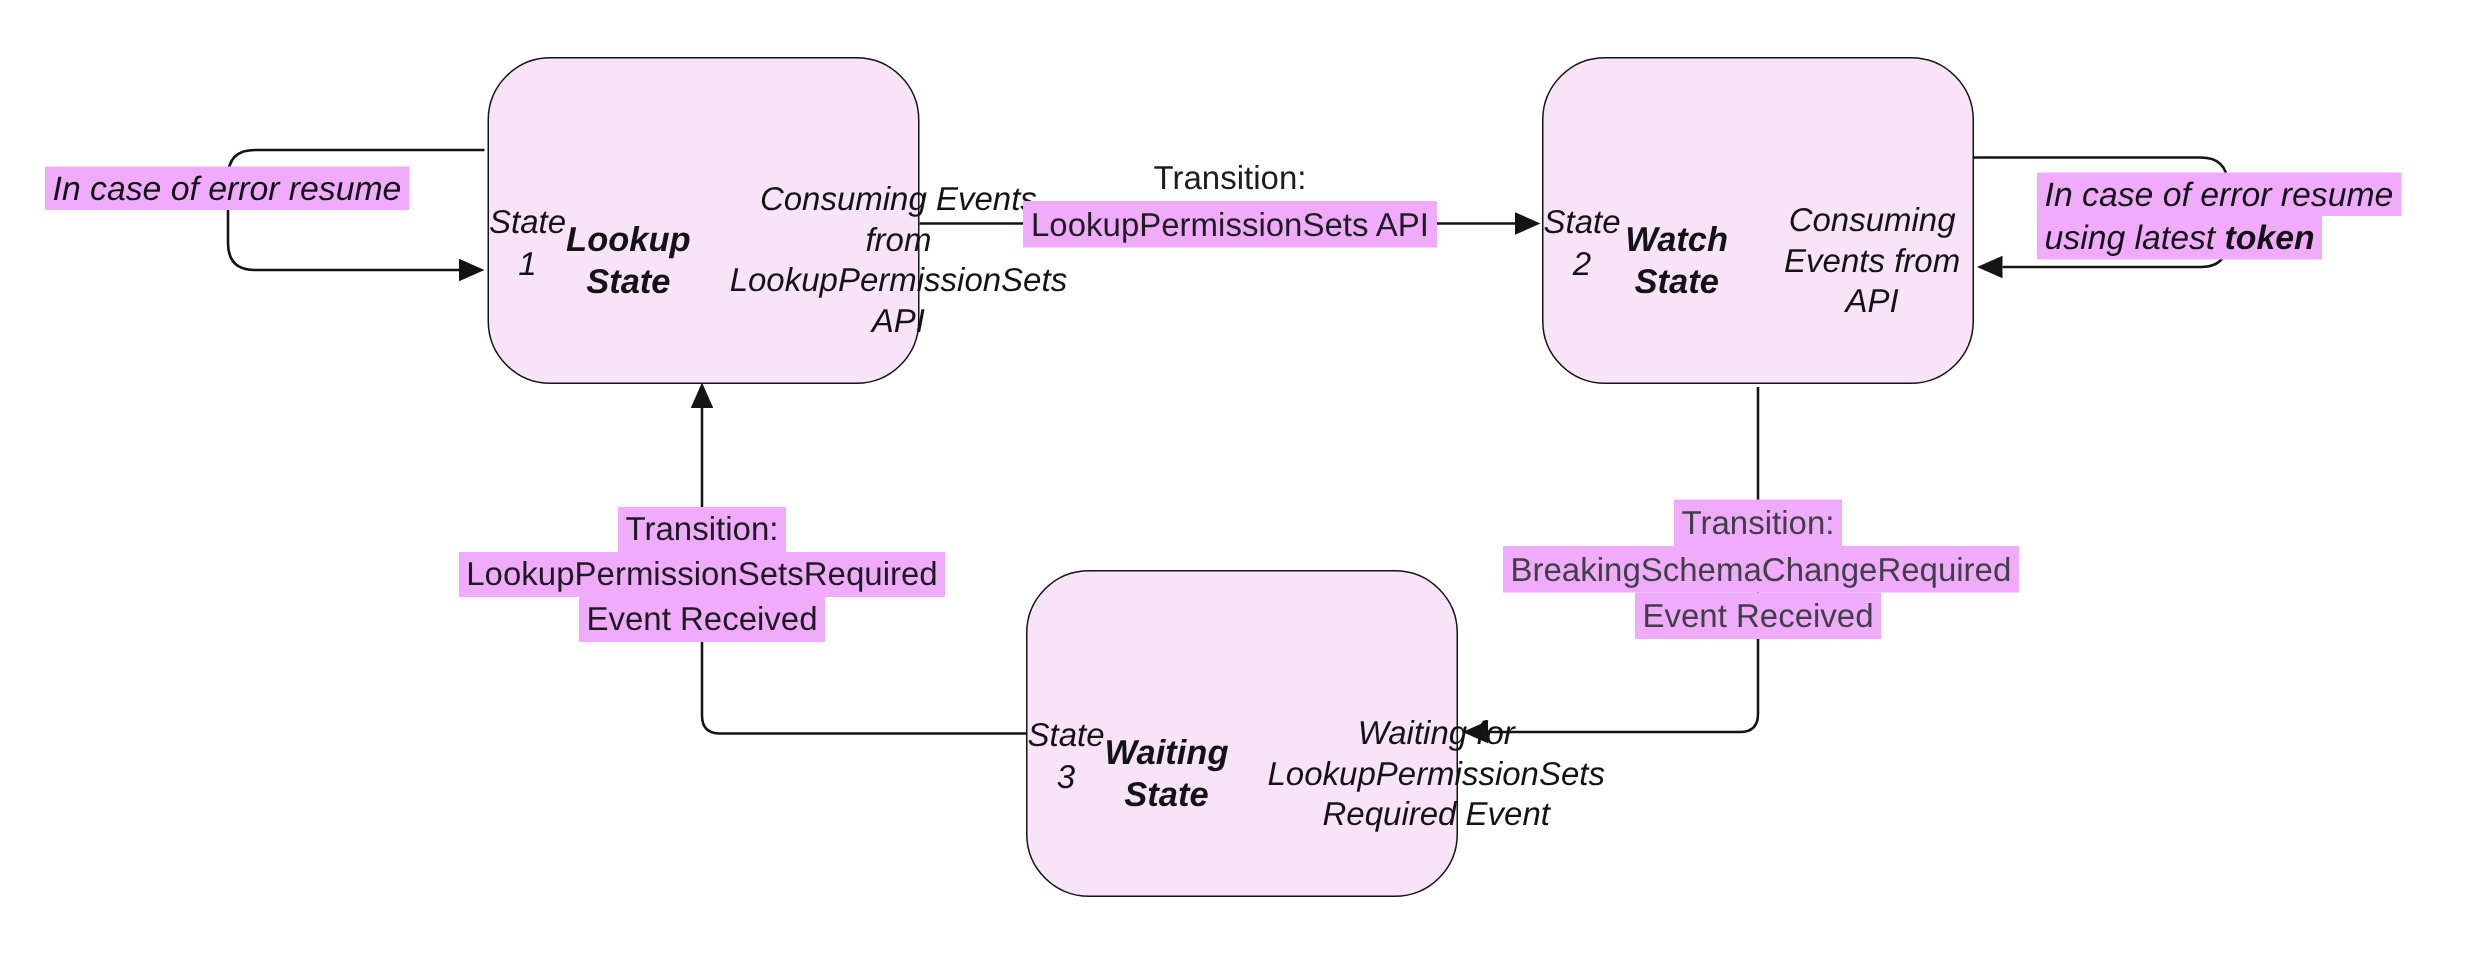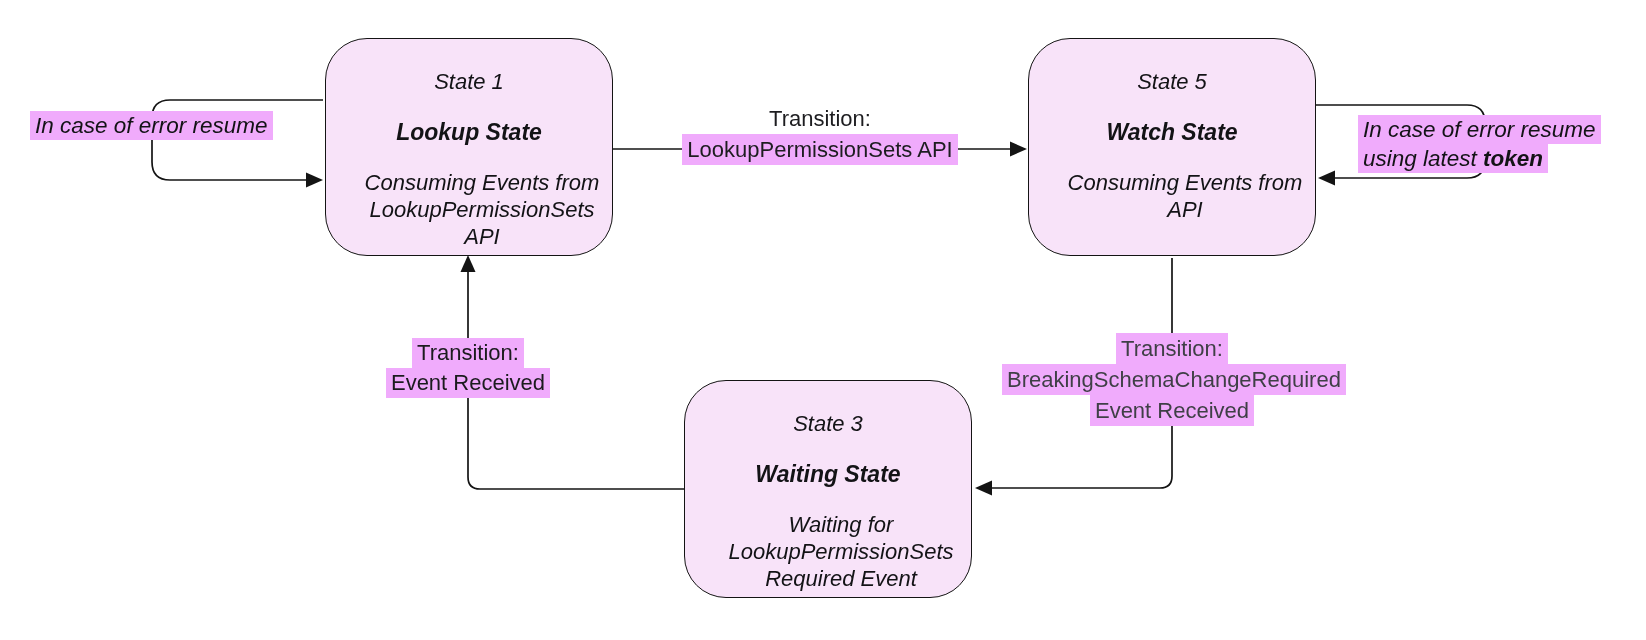--- a/index.html
+++ b/index.html
@@ -18,21 +18,21 @@
 
   .state-box {
     position: absolute;
     width: 288px;
     height: 218px;
     box-sizing: border-box;
     background: var(--state-fill, #f8e3f9);
     border: 1.7px solid var(--stroke, #141414);
     border-radius: 42px;
     display: flex;
-    flex-direction: column;
+    flex-direction: row;
     align-items: center;
     text-align: center;
     font-style: italic;
     padding-top: 29px;
   }
   #state1 { left: 325px; top: 38px; }
   #state2 { left: 1028px; top: 38px; }
   #state3 { left: 684px; top: 380px; }
   .state-label { font-size: 22px; line-height: 28px; }
   .state-title { font-size: 23px; line-height: 28px; font-weight: bold; margin-top: 22px; }
@@ -90,21 +90,21 @@
     <div class="state-label">State 1</div>
     <div class="state-title">Lookup State</div>
     <div class="state-desc">
       <div>Consuming Events from</div>
       <div>LookupPermissionSets</div>
       <div>API</div>
     </div>
   </div>
 
   <div class="state-box" id="state2">
-    <div class="state-label">State 5</div>
+    <div class="state-label">State 2</div>
     <div class="state-title">Watch State</div>
     <div class="state-desc">
       <div>Consuming Events from</div>
       <div>API</div>
     </div>
   </div>
 
   <div class="state-box" id="state3">
     <div class="state-label">State 3</div>
     <div class="state-title">Waiting State</div>
@@ -115,20 +115,21 @@
     </div>
   </div>
 
   <div class="t-label" id="t-stream">
     <div class="row">Transition:</div>
     <div class="row"><span class="chip">LookupPermissionSets API</span></div>
   </div>
 
   <div class="t-label" id="t-lookup-required">
     <div class="row"><span class="chip">Transition:</span></div>
+    <div class="row"><span class="chip">LookupPermissionSetsRequired</span></div>
     <div class="row"><span class="chip">Event Received</span></div>
   </div>
 
   <div class="t-label" id="t-breaking">
     <div class="row"><span class="chip">Transition:</span></div>
     <div class="row"><span class="chip">BreakingSchemaChangeRequired</span></div>
     <div class="row"><span class="chip">Event Received</span></div>
   </div>
 
   <div class="loop-text" id="loop-cursor">

